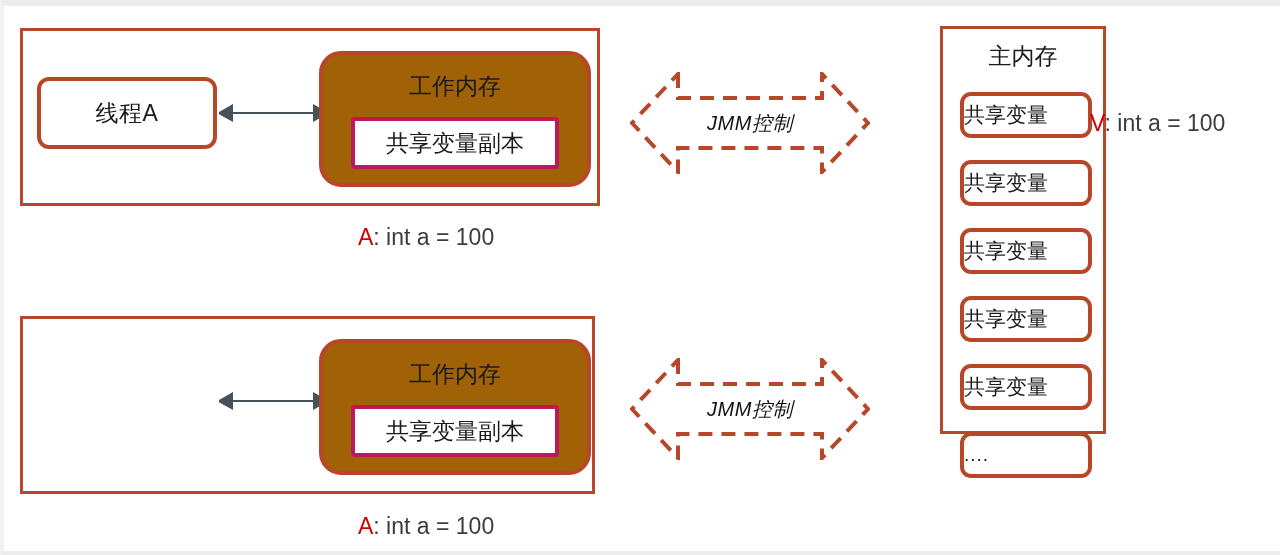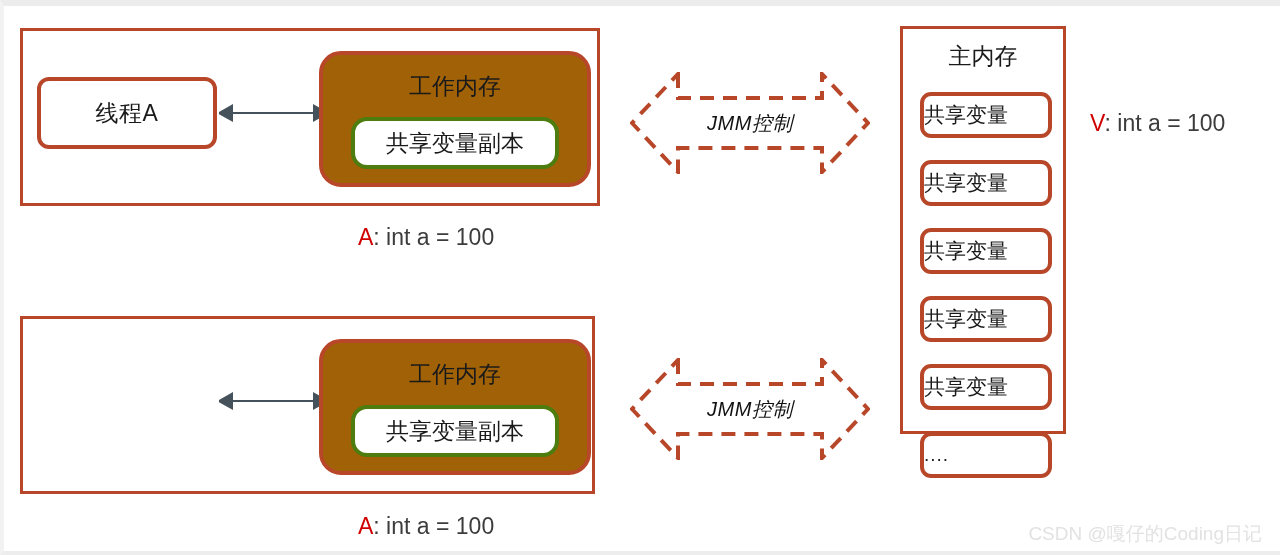--- a/index.html
+++ b/index.html
@@ -67,22 +67,22 @@
     text-align: center;
     font-size: 23px;
     color: #1a1a1a;
   }
   .copy-box {
     position: absolute;
     left: 28px;
     right: 28px;
     top: 62px;
     height: 52px;
-    border: 4px solid #4d7c0f;
-    border-radius: 16px;
+    border: 4px solid #be185d;
+    border-radius: 4px;
     background: #ffffff;
     box-sizing: border-box;
     display: flex;
     align-items: center;
     justify-content: center;
   }
   .copy-box .label {
     font-size: 23px;
     color: #1a1a1a;
   }
@@ -242,21 +242,21 @@
     <div class="jmm-label">JMM控制</div>
   </div>
 
   <div class="jmm-arrow" style="left:630px; top:358px; width:240px; height:102px;">
     <svg width="240" height="102">
       <polygon points="48,2 48,26 192,26 192,2 238,51 192,100 192,76 48,76 48,100 2,51" fill="none" stroke="#b8472a" stroke-width="4" stroke-dasharray="14,9" stroke-linecap="butt"></polygon>
     </svg>
     <div class="jmm-label">JMM控制</div>
   </div>
 
-  <div class="main-memory" style="left:900px; top:26px; width:166px; height:408px;">
+  <div class="main-memory" style="left:940px; top:26px; width:166px; height:408px;">
     <div class="mm-title">主内存</div>
 
     <div class="var-box" style="top:63px;">
       <span class="label">共享变量</span>
     </div>
     <div class="var-box" style="top:131px;">
       <span class="label">共享变量</span>
     </div>
     <div class="var-box" style="top:199px;">
       <span class="label">共享变量</span>
@@ -269,15 +269,14 @@
     </div>
     <div class="var-box ellipsis" style="top:403px;">
       <span class="label">....</span>
     </div>
   </div>
 
   <div class="value-note" style="left:1090px; top:110px;">
     <span class="tag">V</span><span>:  int a = 100</span>
   </div>
 
-  <div class="watermark">CSDN @嘎仔的Coding日记</div>
 
 </div>
 
 </body></html>

